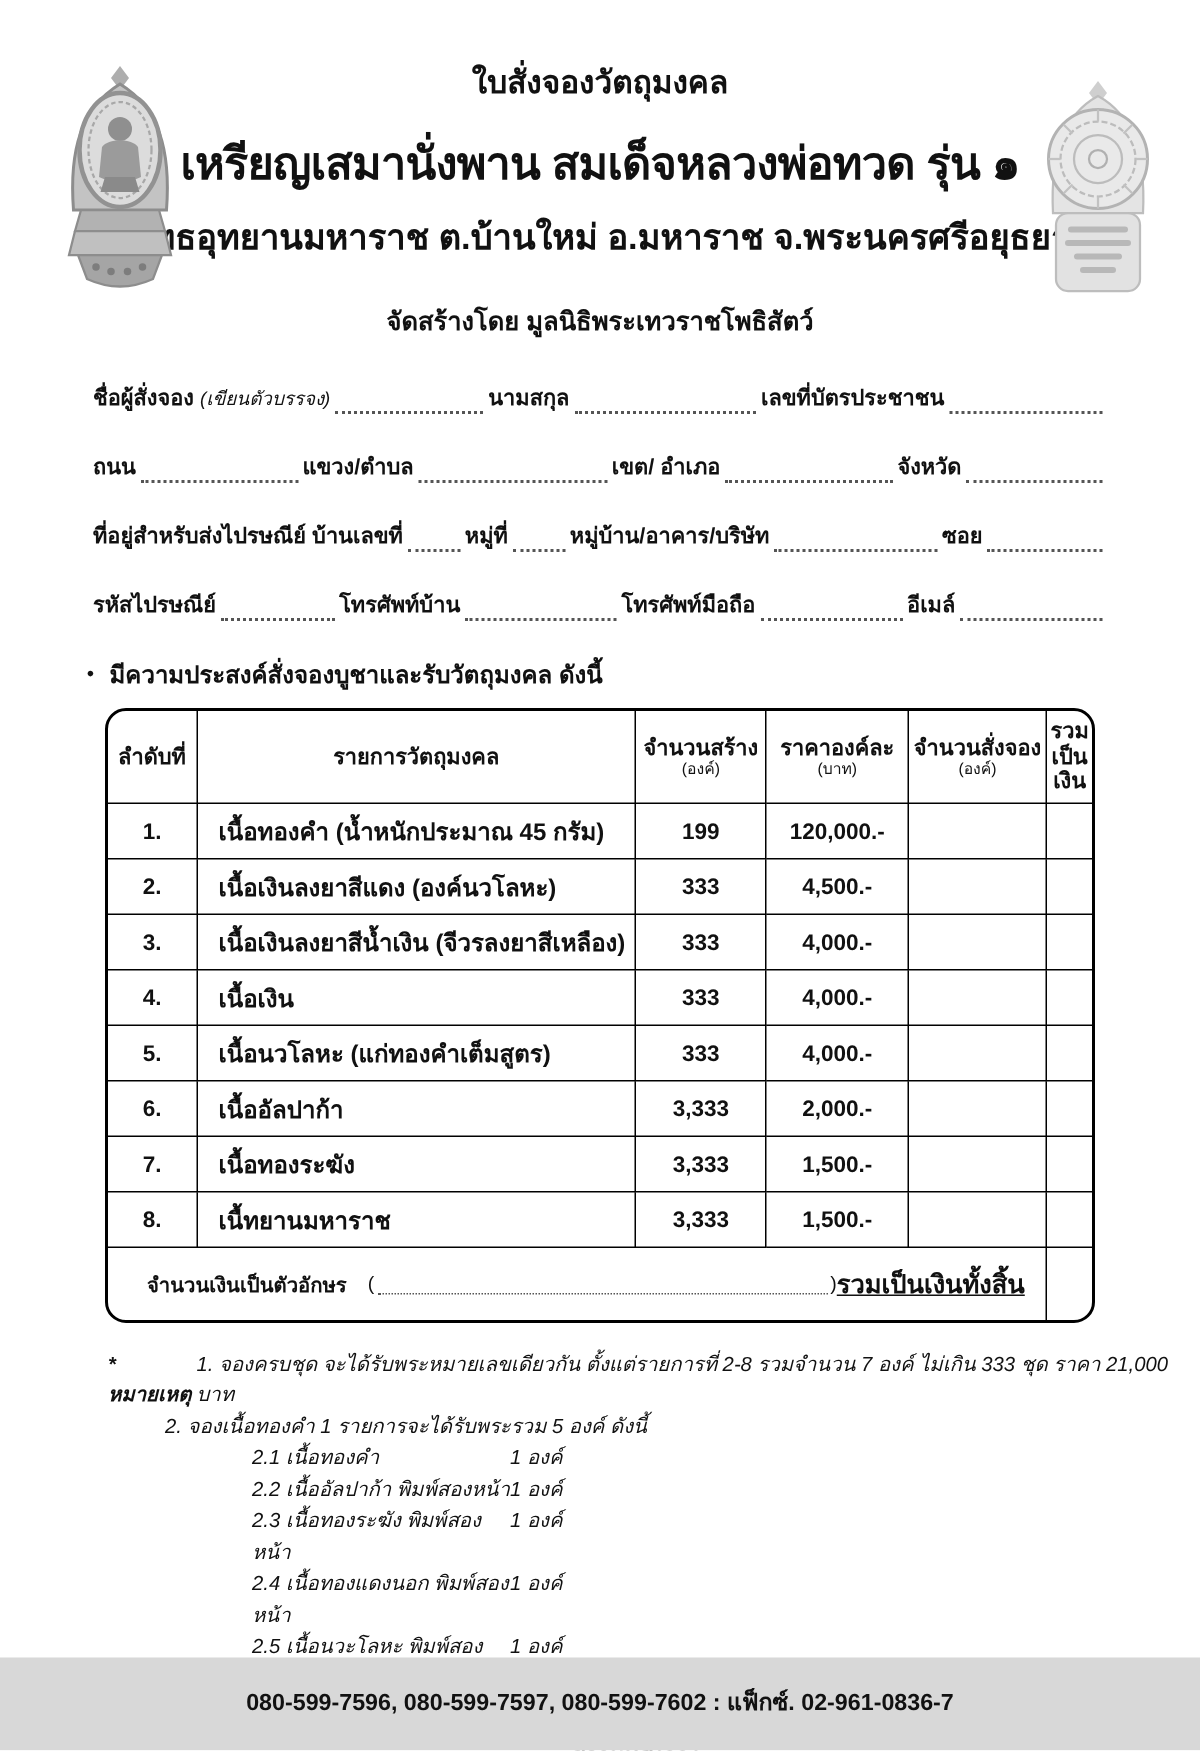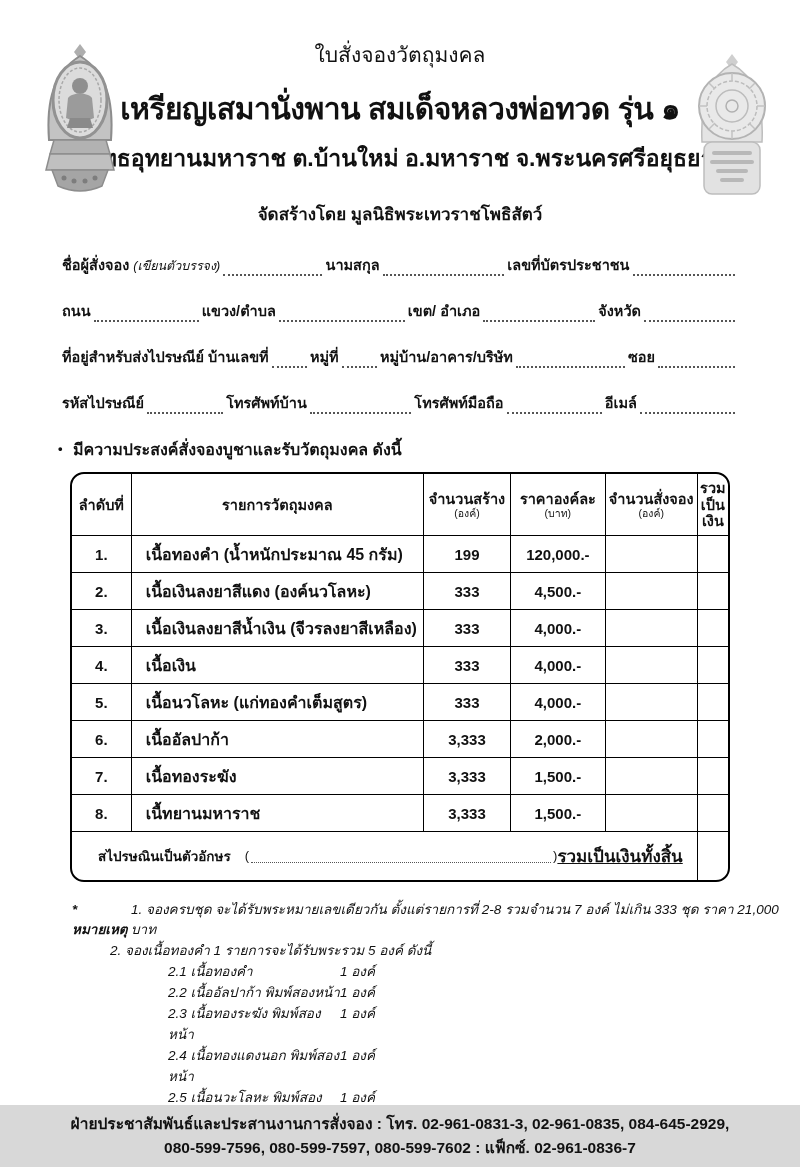--- a/index.html
+++ b/index.html
@@ -3,21 +3,21 @@
 <meta charset="utf-8">
 <style>
   * { margin:0; padding:0; box-sizing:border-box; }
   body { background:#fff; font-family:"Liberation Sans", sans-serif; color:#111; }
   .page { position:relative; width:800px; height:1167px; margin:0 auto; background:#fff; overflow:hidden; }
 
   
   .header { position:relative; text-align:center; padding-top:38px; }
   .amulet-left  { position:absolute; left:30px;  top:42px; }
   .amulet-right { position:absolute; right:22px; top:50px; }
-  .h-formtitle { font-size:21px; font-weight:normal; }
+  .h-formtitle { font-size:21px; font-weight:bold; }
   .h-main      { font-size:30px; font-weight:bold; margin-top:14px; letter-spacing:-0.5px; }
   .h-sub       { font-size:23px; font-weight:bold; margin-top:8px; }
   .h-org       { font-size:17px; font-weight:bold; margin-top:24px; }
 
   
   .fields { margin:26px 62px 0 62px; }
   .frow { display:flex; align-items:flex-end; margin-bottom:23px; font-size:14.5px; font-weight:bold; white-space:nowrap; }
   .fnote { font-style:italic; font-weight:normal; font-size:12.5px; margin-left:4px; }
   .dots { border-bottom:2px dotted #555; height:1.05em; margin:0 3px; }
   .intent { margin:4px 0 10px 58px; font-size:16px; font-weight:bold; }
@@ -242,21 +242,21 @@
           <td class="c-no">8.</td>
           <td class="c-item">เนื้ทยานมหาราช</td>
           <td class="c-made">3,333</td>
           <td class="c-price">1,500.-</td>
           <td class="c-order"></td>
           <td class="c-total"></td>
         </tr>
         <tr class="total-row">
           <td colspan="5" style="border-left:none;">
             <div class="total-cell">
-              <span class="aiw-label">สไปรษณินเป็นตัวอักษร</span>
+              <span class="aiw-label">จำนวนเงินเป็นตัวอักษร</span>
               <span class="aiw-paren" style="margin-left:14px;">(</span>
               <span class="aiw-dots"></span>
               <span class="aiw-paren">)</span>
               <span class="grand-label">รวมเป็นเงินทั้งสิ้น</span>
             </div>
           </td>
           <td></td>
         </tr>
       </tbody>
     </table>
@@ -300,17 +300,16 @@
     <div class="col-right">
       <div class="rrow">
         <span>สถานที่สั่งจอง</span>
         <span class="dots" style="flex:1"></span>
       </div>
 
     </div>
   </div>
 
   <div class="footer">
-    <div>ฝ่ายประชาสัมพันธ์และประสานงานการสั่งจอง : โทร. 02-961-0831-3, 02-961-0835, 084-645-2929,</div>
     <div>080-599-7596, 080-599-7597, 080-599-7602 : แฟ็กซ์. 02-961-0836-7</div>
   </div>
 
 </div>
 
 </body></html>

